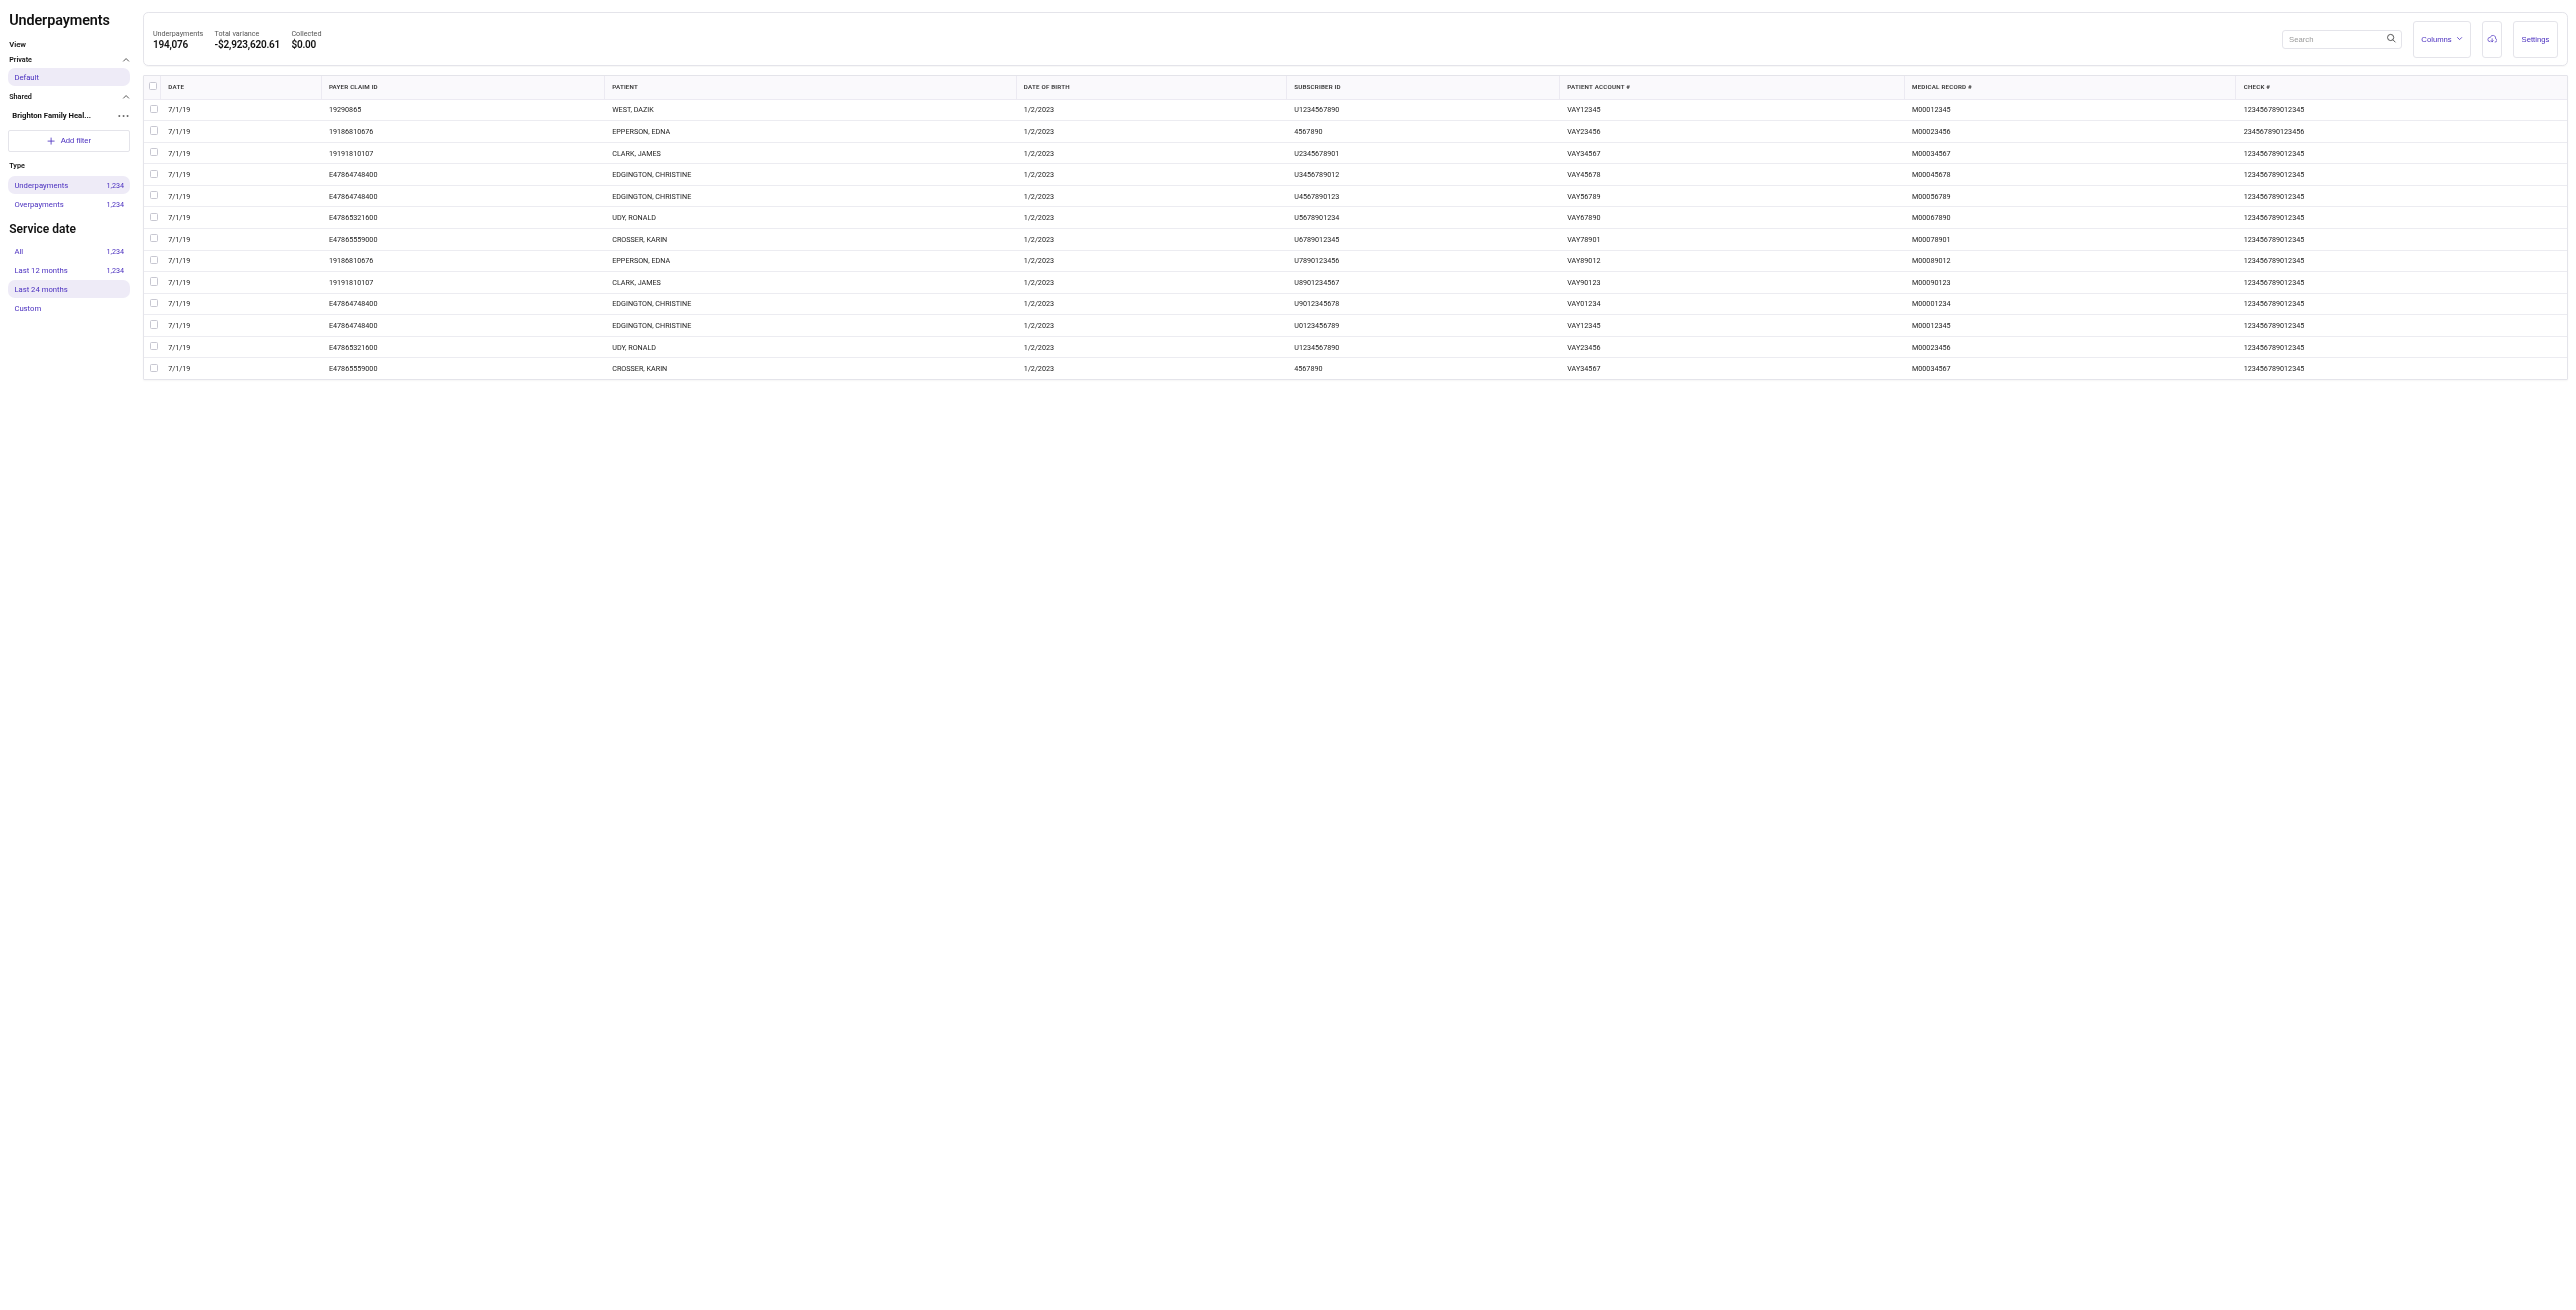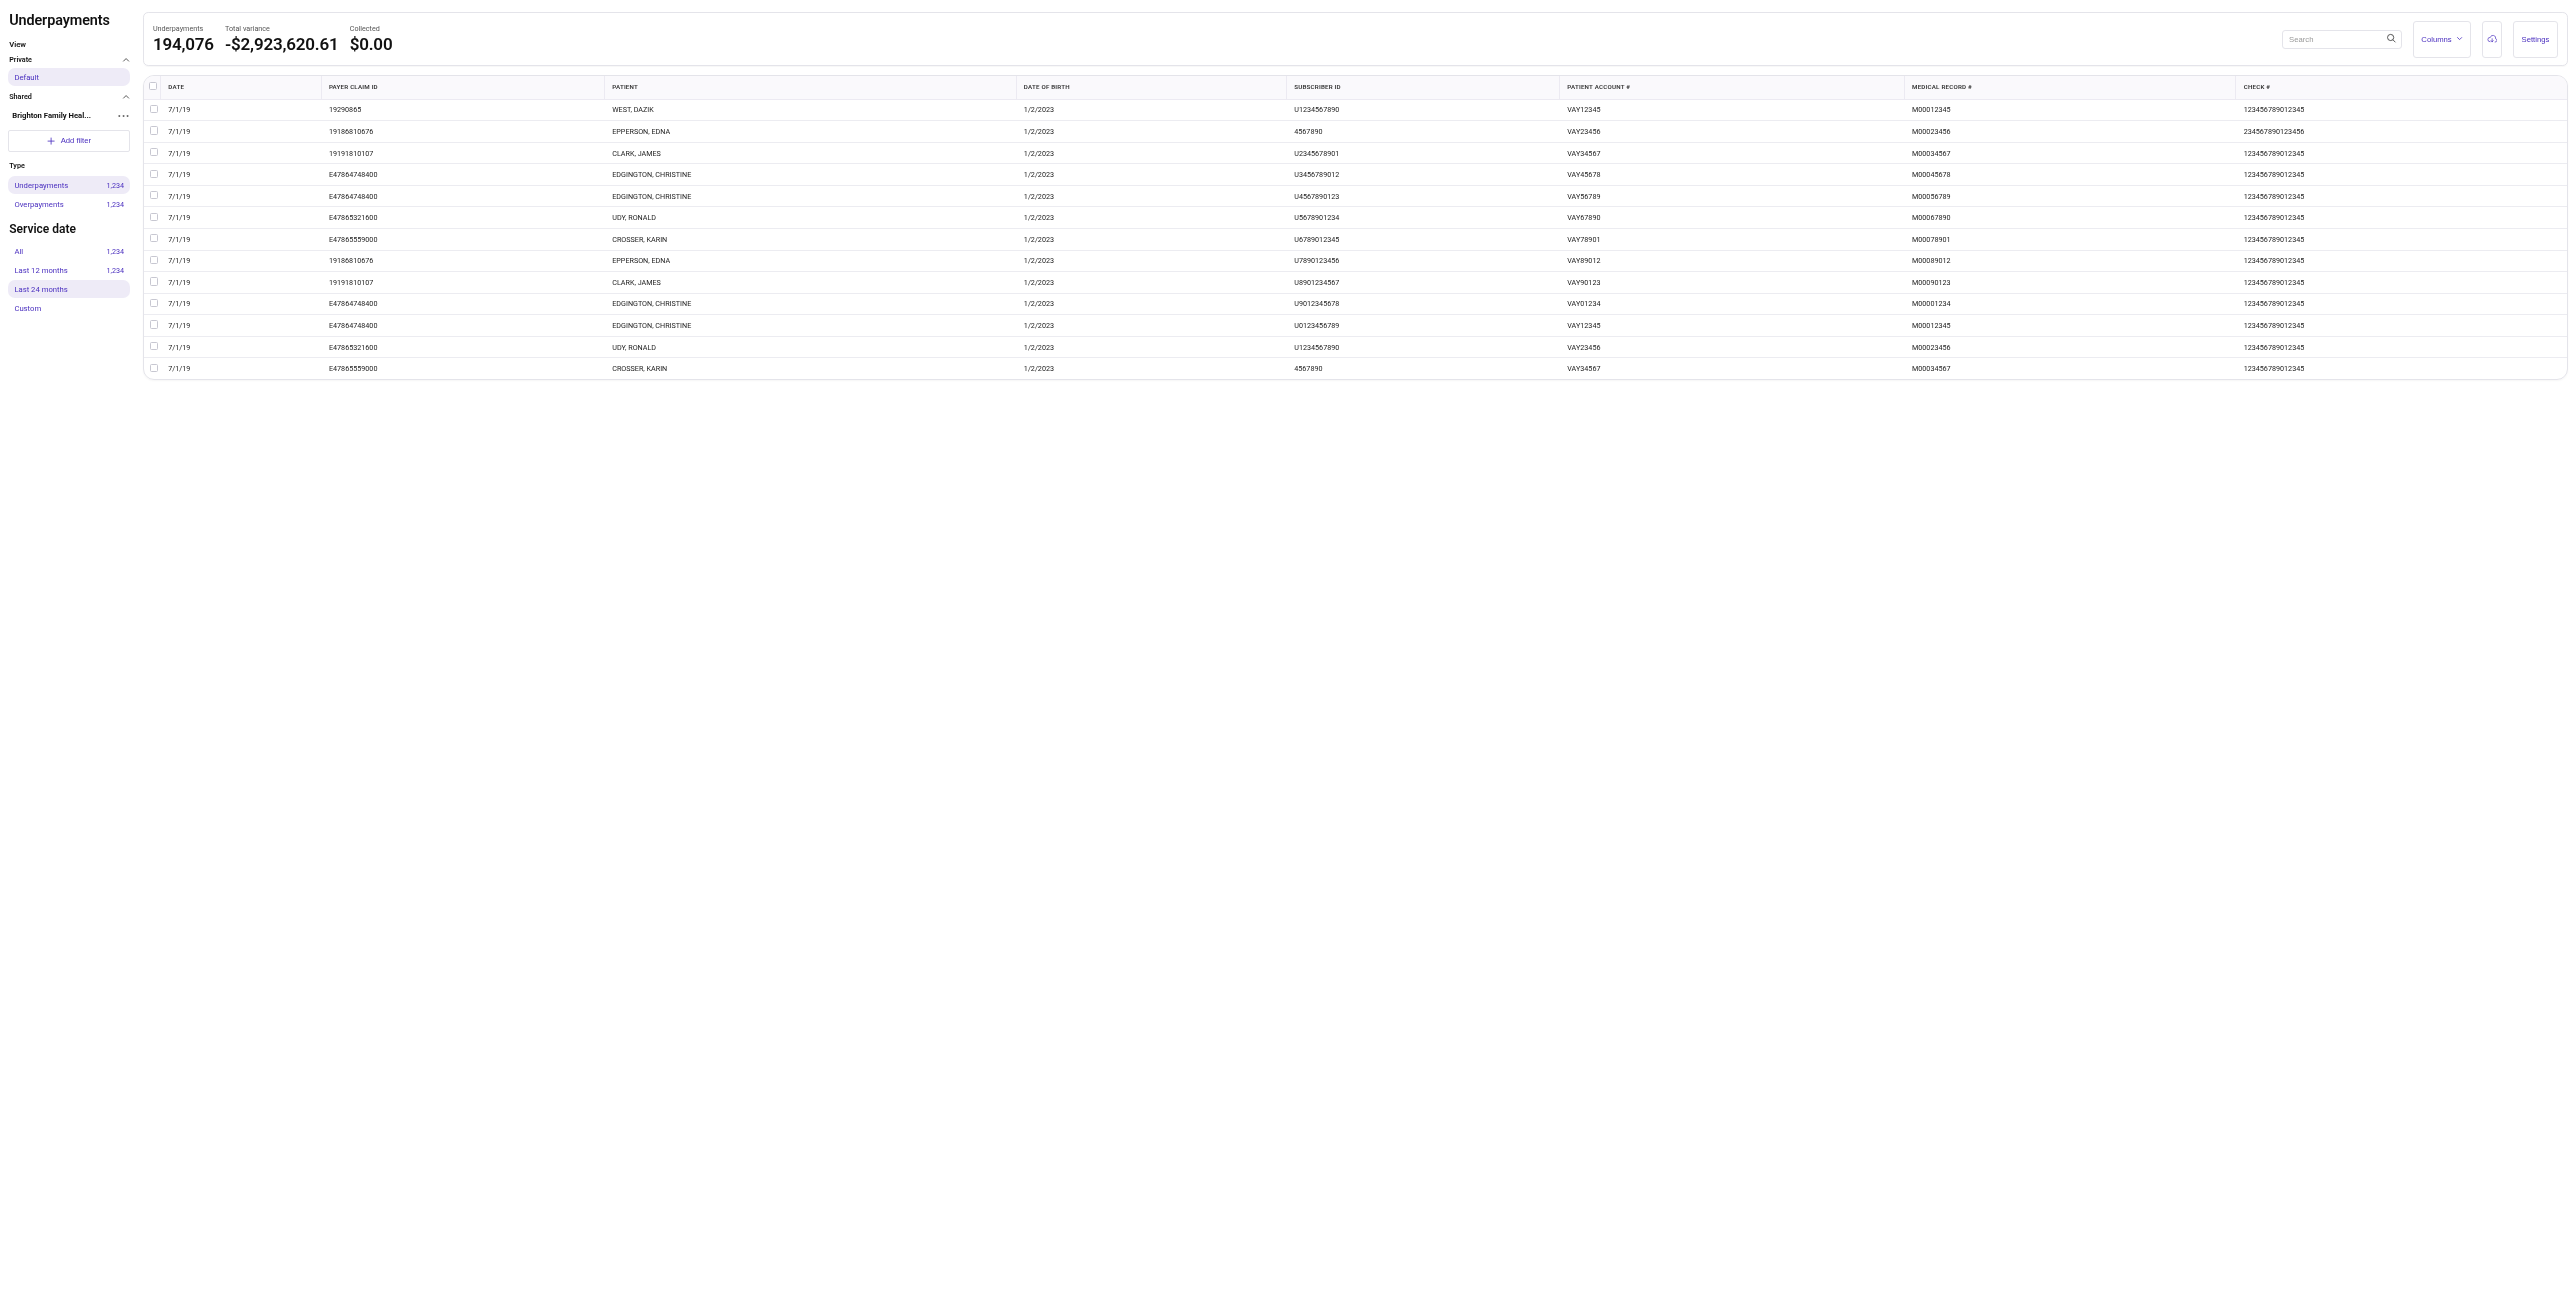--- a/index.html
+++ b/index.html
@@ -38,31 +38,31 @@
 .shared-item{display:flex;align-items:center;justify-content:space-between;padding:5.2px 2.1px 5.2px 4.1px;font-size:7.7px;color:var(--ink);cursor:pointer;}
 .shared-item .label{white-space:nowrap;overflow:hidden;text-overflow:ellipsis;max-width:93px;font-weight:bold;}
 .dots{width:10.3px;color:#6b6b6b;font-size:9.3px;line-height:1;letter-spacing:1px;cursor:pointer;}
 
 .add-filter-btn{display:flex;align-items:center;justify-content:center;gap:5.2px;width:100%;border:0.5px solid var(--border);border-radius:2px;background:#fff;color:var(--purple);font-size:7.7px;padding:5.2px 0;margin:5.2px 0 9.3px 0;cursor:pointer;}
 .add-filter-btn svg{display:block;}
 
 .topcard{border:0.5px solid var(--border);border-radius:5.2px;padding:7.2px 9.3px;display:flex;align-items:center;gap:11.3px;box-shadow:0 0.5px 1px rgba(0,0,0,0.03);margin-bottom:9.3px;}
 .stat{display:flex;flex-direction:column;}
 .stat .label{color:var(--muted);font-size:7.2px;margin-bottom:1px;}
-.stat .value{font-size:17px;font-weight:600;letter-spacing:-0.2px;}
+.stat .value{font-size:10px;font-weight:600;letter-spacing:-0.2px;}
 .topcard .spacer{flex:1;}
 .search-wrap{position:relative;width:120px;}
 .search-wrap input{width:100%;height:19px;border:0.5px solid var(--border);border-radius:3.1px;padding:0 19.6px 0 6.2px;font-size:7.7px;color:#333;background:#fff;}
 .search-wrap input::placeholder{color:#9a9a9a;}
 .search-wrap .icon{position:absolute;right:5.2px;top:50%;transform:translateY(-50%);}
 .btn{height:37px;display:inline-flex;align-items:center;gap:4.1px;border:0.5px solid var(--border);border-radius:3.1px;background:#fff;color:var(--purple);font-size:7.7px;padding:0 7.2px;cursor:pointer;}
 .btn.icon-only{padding:0 5.2px;width:19.6px;justify-content:center;}
 .btn svg{display:block;}
 
-.table-wrap{border:0.5px solid var(--border);border-radius:11px;overflow:hidden;box-shadow:0 1px 2.1px rgba(0,0,0,0.04);}
+.table-wrap{border:0.5px solid var(--border);border-radius:1px;overflow:hidden;box-shadow:0 1px 2.1px rgba(0,0,0,0.04);}
 .table-scroll{overflow-x:auto;}
 table{border-collapse:separate;border-spacing:0;width:100%;min-width:639px;font-size:7.2px;}
 thead th{background:var(--header-bg);text-align:left;font-weight:600;color:#333;letter-spacing:0.2px;font-size:6.2px;padding:6.2px 7.2px;border-bottom:0.5px solid var(--border2);border-right:0.5px solid var(--border2);white-space:nowrap;}
 thead th:last-child{border-right:none;}
 tbody td{padding:5.2px 7.2px;border-bottom:0.5px solid var(--row-line);white-space:nowrap;color:#222;}
 tbody tr:last-child td{border-bottom:none;}
 .chk-cell{width:17.5px;text-align:center;padding-left:5.2px;padding-right:2.1px;}
 .chk{width:8.2px;height:8.2px;border:0.8px solid #c7c7d1;border-radius:1.5px;display:inline-block;background:#fff;cursor:pointer;}
 th.check-col{border-right:0.5px solid var(--border2);}
 </style>

